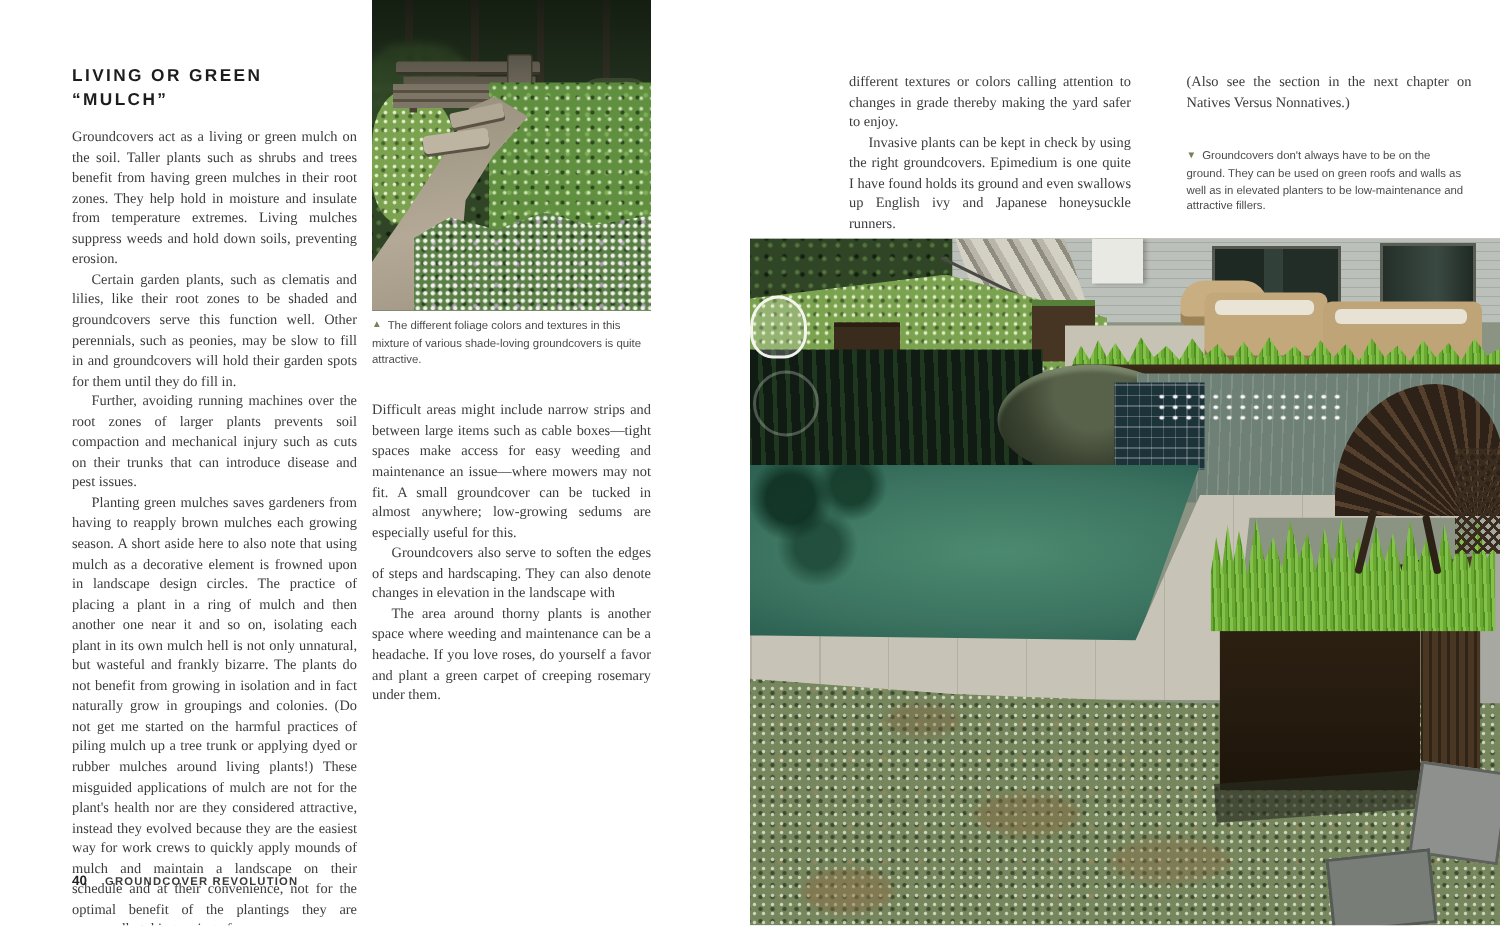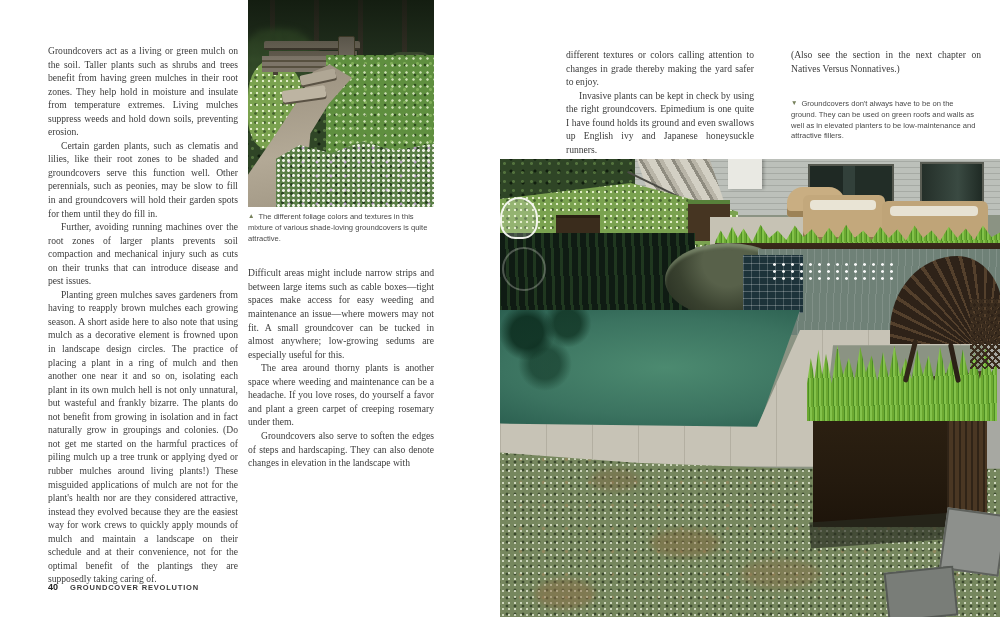--- a/index.html
+++ b/index.html
@@ -47,20 +47,21 @@
   .tx-grass{background-image:repeating-linear-gradient(88deg,#6ca832 0 2px,#4e8f24 2px 3px,#83c24a 3px 5px);}
   .tuft{clip-path:polygon(0% 55%,2% 25%,4% 50%,6% 15%,8% 45%,10% 20%,13% 55%,16% 10%,19% 45%,22% 25%,25% 50%,28% 12%,31% 42%,34% 22%,37% 52%,40% 18%,43% 48%,46% 10%,49% 45%,52% 25%,55% 50%,58% 15%,61% 45%,64% 22%,67% 52%,70% 12%,73% 45%,76% 25%,79% 52%,82% 15%,85% 45%,88% 20%,91% 50%,94% 12%,97% 42%,100% 30%,100% 100%,0% 100%);}
   .blob{border-radius:50%;filter:blur(3px);}
 </style>
 </head>
 <body>
 
 <div class="spread">
 
   <section class="abs bodycol" style="left:48px;top:44px;width:190px;">
+    <h2 class="heading" style="margin:0 0 10px 0;">LIVING OR GREEN “MULCH”</h2>
     <p>Groundcovers act as a living or green mulch on the soil. Taller plants such as shrubs and trees benefit from having green mulches in their root zones. They help hold in moisture and insulate from temperature extremes. Living mulches suppress weeds and hold down soils, preventing erosion.</p>
     <p>Certain garden plants, such as clematis and lilies, like their root zones to be shaded and groundcovers serve this function well. Other perennials, such as peonies, may be slow to fill in and groundcovers will hold their garden spots for them until they do fill in.</p>
     <p>Further, avoiding running machines over the root zones of larger plants prevents soil compaction and mechanical injury such as cuts on their trunks that can introduce disease and pest issues.</p>
     <p>Planting green mulches saves gardeners from having to reapply brown mulches each growing season. A short aside here to also note that using mulch as a decorative element is frowned upon in landscape design circles. The practice of placing a plant in a ring of mulch and then another one near it and so on, isolating each plant in its own mulch hell is not only unnatural, but wasteful and frankly bizarre. The plants do not benefit from growing in isolation and in fact naturally grow in groupings and colonies. (Do not get me started on the harmful practices of piling mulch up a tree trunk or applying dyed or rubber mulches around living plants!) These misguided applications of mulch are not for the plant's health nor are they considered attractive, instead they evolved because they are the easiest way for work crews to quickly apply mounds of mulch and maintain a landscape on their schedule and at their convenience, not for the optimal benefit of the plantings they are supposedly taking caring of.</p>
   </section>
 
   <div class="abs footer" style="left:48px;top:582px;">
     <span class="pageno">40</span>
     <span class="btitle">GROUNDCOVER REVOLUTION</span>
   </div>
@@ -88,22 +89,22 @@
 
     <div class="abs tx-lamium" style="left:28px;top:138px;width:158px;height:69px;clip-path:polygon(0 30%,15% 10%,35% 22%,55% 5%,75% 18%,100% 8%,100% 100%,0 100%);"></div>
     <div class="abs" style="left:0;top:0;width:186px;height:60px;background:linear-gradient(rgba(8,14,6,.55),rgba(8,14,6,0));"></div>
   </figure>
 
   <section class="abs bodycol" style="left:248px;top:212px;width:186px;">
     <div class="caption" style="margin-bottom:22px;">
       <span class="cap-arrow" style="color:#77815c;">▲</span><span>The different foliage colors and textures in this mixture of various shade-loving groundcovers is quite attractive.</span>
     </div>
     <p>Difficult areas might include narrow strips and between large items such as cable boxes—tight spaces make access for easy weeding and maintenance an issue—where mowers may not fit. A small groundcover can be tucked in almost anywhere; low-growing sedums are especially useful for this.</p>
+    <p>Groundcovers also serve to soften the edges of steps and hardscaping. They can also denote changes in elevation in the landscape with</p>
     <p>The area around thorny plants is another space where weeding and maintenance can be a headache. If you love roses, do yourself a favor and plant a green carpet of creeping rosemary under them.</p>
-    <p>Groundcovers also serve to soften the edges of steps and hardscaping. They can also denote changes in elevation in the landscape with</p>
   </section>
 
   <section class="abs bodycol" style="left:566px;top:48px;width:188px;">
     <p>different textures or colors calling attention to changes in grade thereby making the yard safer to enjoy.</p>
     <p>Invasive plants can be kept in check by using the right groundcovers. Epimedium is one quite I have found holds its ground and even swallows up English ivy and Japanese honeysuckle runners.</p>
   </section>
   <section class="abs bodycol" style="left:763px;top:48px;width:190px;margin-left:28px;">
     <p>(Also see the section in the next chapter on Natives Versus Nonnatives.)</p>
     <div class="caption" style="margin-top:24px;">
       <span class="cap-arrow" style="color:#77815c;">▼</span><span>Groundcovers don't always have to be on the ground. They can be used on green roofs and walls as well as in elevated planters to be low-maintenance and attractive fillers.</span>

